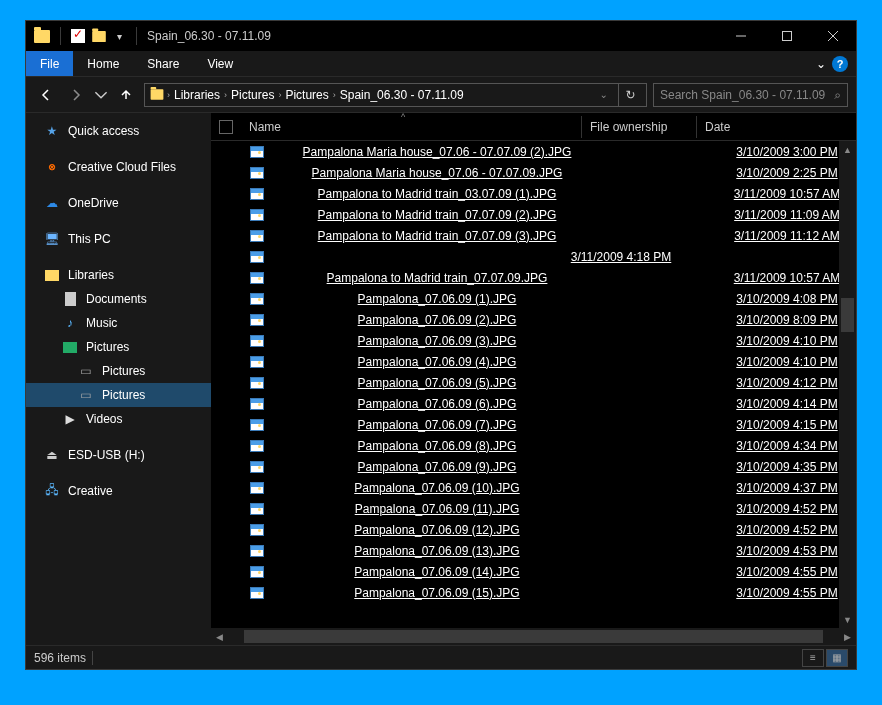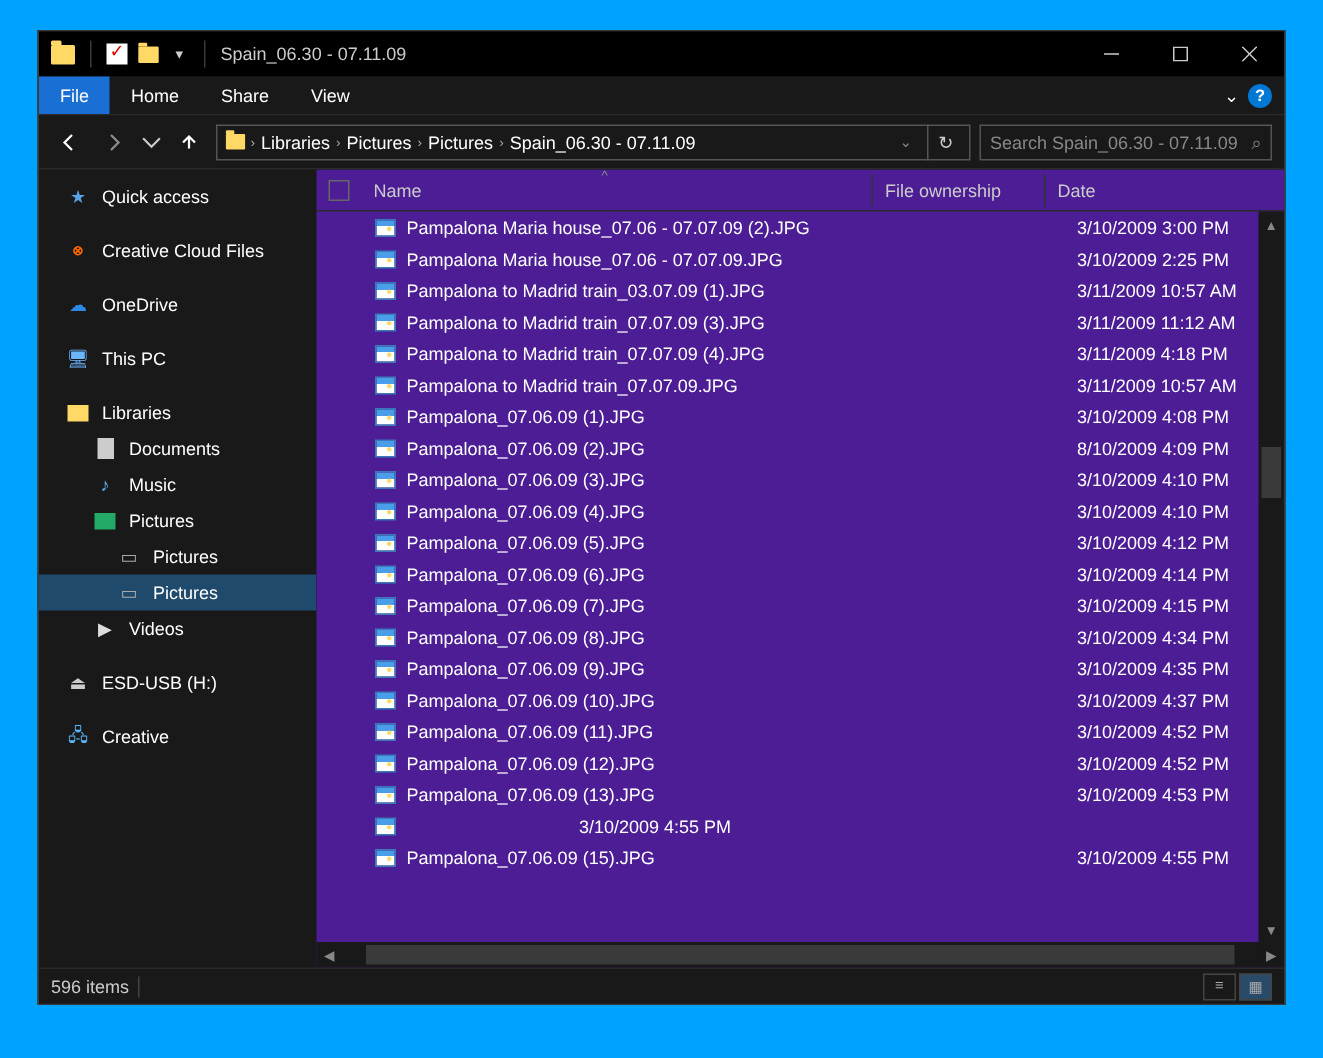--- a/index.html
+++ b/index.html
@@ -49,27 +49,27 @@
 .ni-onedrive { color: #2d89e6; }
 .ni-pc { color: #6bb5ff; }
 .ni-lib { background: #ffd866; width: 14px; height: 11px; }
 .ni-doc { background: #ccc; width: 11px; height: 14px; }
 .ni-music { color: #5bb8ff; }
 .ni-pic { color: #6bb; background: #2a6; width: 14px; height: 11px; }
 .ni-pic2 { color: #aaa; }
 .ni-vid { color: #ddd; }
 .ni-drive { color: #ccc; }
 .ni-net { color: #5bb8ff; }
-.content { flex: 1; background: #4c1d95; display: flex; flex-direction: column; overflow: hidden; position: relative; }
+.content { flex: 1; background: #000000; display: flex; flex-direction: column; overflow: hidden; position: relative; text-align: center; }
 .col-headers { height: 28px; display: flex; align-items: center; border-bottom: 1px solid #2a2a2a; color: #ccc; padding-left: 8px; position: relative; }
 .col-headers .chk { width: 14px; height: 14px; border: 1px solid #666; margin-right: 16px; }
 .col-headers .col { padding: 0 8px; border-left: 1px solid #333; height: 22px; display: flex; align-items: center; }
 .col-headers .col.first { border-left: none; padding-left: 0; }
 .col-headers .sort-arrow { position: absolute; left: 190px; top: -1px; color: #888; font-size: 9px; }
-.file-list { flex: 1; overflow: hidden; }
+.file-list { flex: 1; overflow: hidden; text-decoration: underline; }
 .file-row { height: 21px; display: flex; align-items: center; padding-left: 38px; color: #fff; }
 .file-row .ficon { width: 16px; height: 16px; margin-right: 6px; display: flex; align-items: center; justify-content: center; }
 .file-row .ficon .imgicon { width: 14px; height: 12px; background: linear-gradient(to bottom, #4a9de8 40%, #fff 40%); border: 1px solid #3a7ab8; position: relative; }
 .file-row .ficon .imgicon::after { content: ""; position: absolute; right: 2px; top: 4px; width: 3px; height: 3px; background: #ffd866; border-radius: 50%; }
 .file-row .fname { flex: 0 0 332px; white-space: nowrap; overflow: hidden; }
 .file-row .fown { flex: 0 0 115px; }
 .file-row .fdate { flex: 1; }
 .hscroll { height: 17px; background: #191919; display: flex; align-items: center; }
 .hscroll .arrow { width: 17px; height: 17px; display: flex; align-items: center; justify-content: center; color: #888; background: #191919; font-size: 9px; }
 .hscroll .track { flex: 1; height: 17px; background: #191919; position: relative; }
@@ -283,29 +283,36 @@
               <span class="imgicon"></span>
             </span>
             <span class="fname">Pampalona to Madrid train_03.07.09 (1).JPG</span>
             <span class="fown"></span>
             <span class="fdate">3/11/2009 10:57 AM</span>
           </div>
           <div class="file-row">
             <span class="ficon">
               <span class="imgicon"></span>
             </span>
+            <span class="fname">Pampalona to Madrid train_07.07.09 (2).JPG</span>
+            <span class="fown"></span>
+            <span class="fdate">3/11/2009 11:09 AM</span>
+          </div>
+          <div class="file-row">
+            <span class="ficon">
+              <span class="imgicon"></span>
+            </span>
             <span class="fname">Pampalona to Madrid train_07.07.09 (3).JPG</span>
             <span class="fown"></span>
             <span class="fdate">3/11/2009 11:12 AM</span>
           </div>
           <div class="file-row">
             <span class="ficon">
               <span class="imgicon"></span>
             </span>
-            <span class="fname">Pampalona to Madrid train_07.07.09 (4).JPG</span>
             <span class="fown"></span>
             <span class="fdate">3/11/2009 4:18 PM</span>
           </div>
           <div class="file-row">
             <span class="ficon">
               <span class="imgicon"></span>
             </span>
             <span class="fname">Pampalona to Madrid train_07.07.09.JPG</span>
             <span class="fown"></span>
             <span class="fdate">3/11/2009 10:57 AM</span>
@@ -317,21 +324,21 @@
             <span class="fname">Pampalona_07.06.09 (1).JPG</span>
             <span class="fown"></span>
             <span class="fdate">3/10/2009 4:08 PM</span>
           </div>
           <div class="file-row">
             <span class="ficon">
               <span class="imgicon"></span>
             </span>
             <span class="fname">Pampalona_07.06.09 (2).JPG</span>
             <span class="fown"></span>
-            <span class="fdate">8/10/2009 4:09 PM</span>
+            <span class="fdate">3/10/2009 8:09 PM</span>
           </div>
           <div class="file-row">
             <span class="ficon">
               <span class="imgicon"></span>
             </span>
             <span class="fname">Pampalona_07.06.09 (3).JPG</span>
             <span class="fown"></span>
             <span class="fdate">3/10/2009 4:10 PM</span>
           </div>
           <div class="file-row">
@@ -411,20 +418,21 @@
               <span class="imgicon"></span>
             </span>
             <span class="fname">Pampalona_07.06.09 (13).JPG</span>
             <span class="fown"></span>
             <span class="fdate">3/10/2009 4:53 PM</span>
           </div>
           <div class="file-row">
             <span class="ficon">
               <span class="imgicon"></span>
             </span>
+            <span class="fname">Pampalona_07.06.09 (14).JPG</span>
             <span class="fown"></span>
             <span class="fdate">3/10/2009 4:55 PM</span>
           </div>
           <div class="file-row">
             <span class="ficon">
               <span class="imgicon"></span>
             </span>
             <span class="fname">Pampalona_07.06.09 (15).JPG</span>
             <span class="fown"></span>
             <span class="fdate">3/10/2009 4:55 PM</span>

